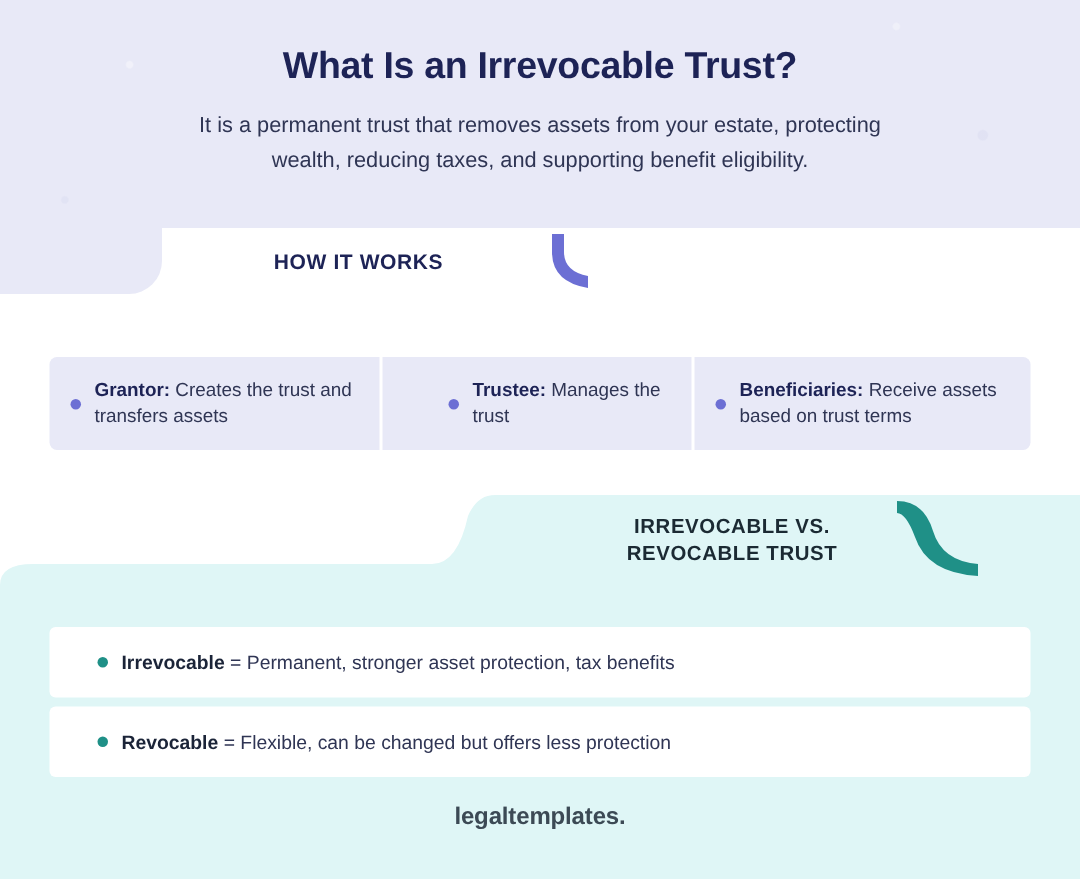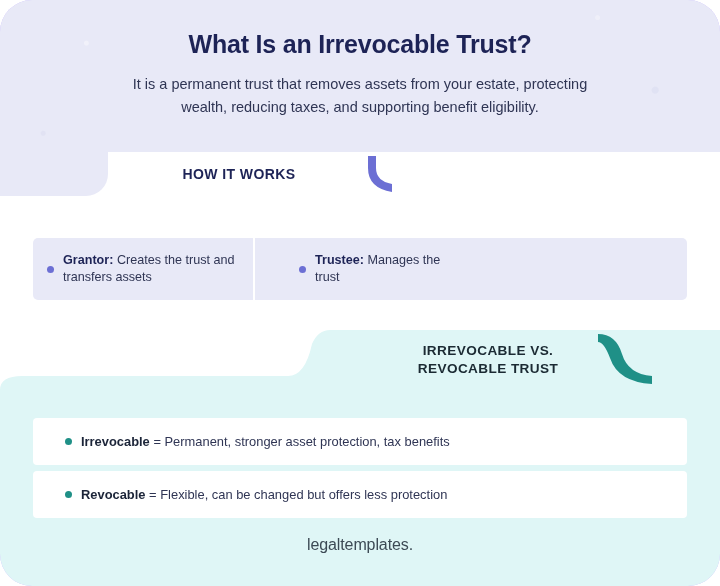--- a/index.html
+++ b/index.html
@@ -12,21 +12,20 @@
     font-family: "Liberation Sans", sans-serif;
     background: #ffffff;
     overflow: hidden;
   }
   #infographic {
     position: relative;
     width: 720px;
     height: 586px;
     overflow: hidden;
     background: #c4b5fd;
-    border-radius: 32px;
   }
 
   
   .hero {
     position: absolute;
     left: 0; top: 0;
     width: 720px;
     height: 196px;
     background: #e8e9f7;
     border-bottom-right-radius: 0;
@@ -228,21 +227,21 @@
   
   .footer {
     position: absolute;
     left: 0;
     top: 536px;
     width: 720px;
     text-align: center;
   }
   .brand {
     font-size: 16px;
-    font-weight: normal;
+    font-weight: bold;
     color: #3c4a55;
     letter-spacing: -0.1px;
   }
 </style>
 </head>
 <body>
 
 <div id="infographic">
 
   <div class="hero">
@@ -266,20 +265,24 @@
   </div>
 
   <div class="cards">
     <div class="card card-1">
       <span class="dot-purple"></span>
       <span class="card-text"><b>Grantor:</b> <span>Creates the trust and transfers assets</span></span>
     </div>
     <div class="card card-2">
       <span class="dot-purple"></span>
       <span class="card-text"><b>Trustee:</b> <span>Manages the trust</span></span>
+    </div>
+    <div class="card card-3">
+      <span class="dot-purple"></span>
+      <span class="card-text"><b>Beneficiaries:</b> <span>Receive assets based on trust terms</span></span>
     </div>
   </div>
 
   <div class="teal-band"></div>
   <svg class="teal-band-shape" viewBox="0 0 720 60" preserveAspectRatio="none">
     <path d="M0 0 L330 0 Q318 0 312 14 Q305 46 288 46 L22 46 Q0 46 0 60 Z" fill="#ffffff"></path>
     <path d="M612 0 L720 0 L720 10 L660 10 Q643 10 636 30 Q629 48 612 48 Q596 48 590 30 Q584 8 600 2 Z" fill="#ffffff" opacity="0"></path>
   </svg>
   <svg class="teal-band-shape" viewBox="0 0 720 60" preserveAspectRatio="none">
     <path d="M598 4 Q616 4 622 24 Q628 44 652 46 L652 54 Q618 52 610 28 Q604 12 598 12 Z" fill="#1f9087"></path>

